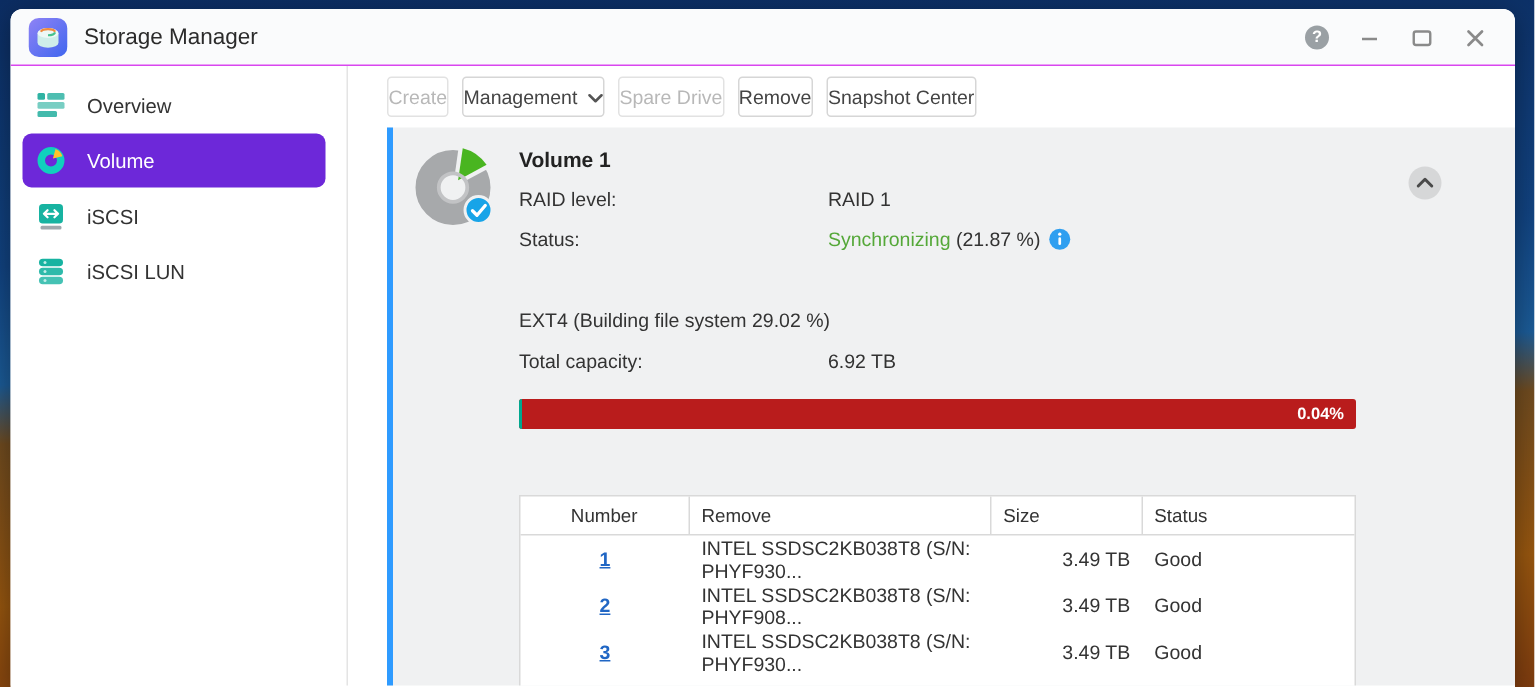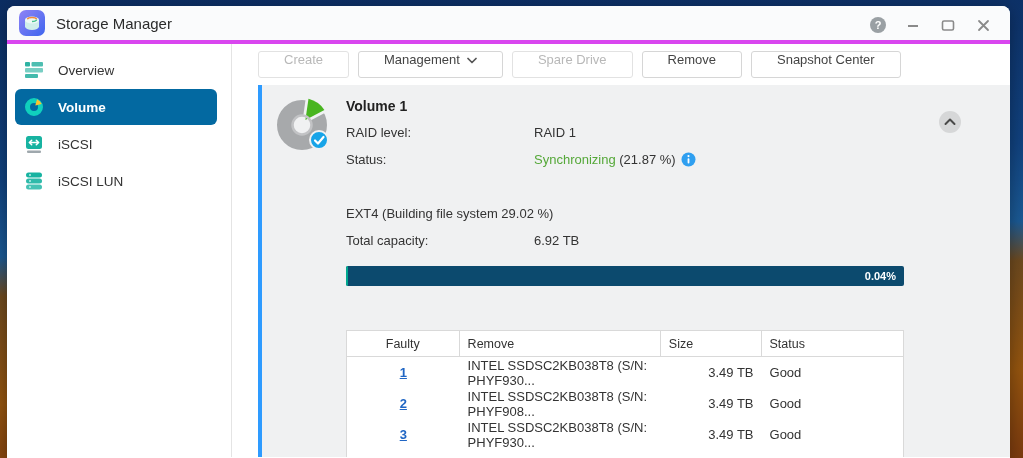--- a/index.html
+++ b/index.html
@@ -6,64 +6,64 @@
   html,body { width:1023px; height:458px; overflow:hidden; }
   body { font-family:"Liberation Sans","DejaVu Sans",sans-serif; }
 
   .desktop { position:relative; width:1023px; height:458px;
     background:linear-gradient(178deg,#0c2d62 0%,#11427f 36%,#1b5a95 52%,#6e4a1f 60%,#95550f 82%,#7c3b0f 100%); }
 
   .window { position:absolute; left:7px; top:6px; width:1003px; height:452px;
     background:#fff; border-radius:8px 8px 0 0; box-shadow:0 4px 18px rgba(0,0,0,.35); overflow:hidden; }
 
   
-  .titlebar { position:relative; height:38px; background:#fafbfc; border-bottom:4px solid #d946ef;
+  .titlebar { position:relative; height:38px; background:#fafbfc; border-bottom:1px solid #d946ef;
     display:flex; align-items:center; padding:0 12px; }
   .app-icon { width:26px; height:26px; flex:0 0 26px; }
   .win-title { margin-left:11px; font-size:15px; color:#2b2b2b; }
   .win-controls { position:absolute; right:18px; top:0; height:38px; display:flex; align-items:center; gap:17px; }
   .wc { width:18px; height:18px; display:flex; align-items:center; justify-content:center; cursor:default; }
   .help-circle { width:16px; height:16px; border-radius:50%; background:#9aa0a4; color:#fff;
     font-size:11px; font-weight:bold; display:flex; align-items:center; justify-content:center; }
 
   
   .wbody { display:flex; height:413px; }
   .sidebar { width:225px; background:#fff; border-right:1px solid #e4e4e4; padding-top:8px; }
   .sb-item { height:36px; margin:0 14px 1px 8px; border-radius:6px; display:flex; align-items:center;
     padding-left:8px; cursor:pointer; }
   .sb-item .sb-icon { width:22px; height:22px; flex:0 0 22px; }
   .sb-item .sb-label { margin-left:13px; font-size:13.5px; color:#333; }
-  .sb-item.selected { background:#0369a1;font-weight:bold; }
+  .sb-item.selected { background:#6d28d9; }
   .sb-item.selected .sb-label { color:#fff; }
 
   .main { position:relative; flex:1; background:#fff; }
 
   
   .toolbar { height:41px; display:flex; align-items:center; gap:9px; padding-left:26px; }
-  .tb-btn { height:27px; padding:0 25px; background:#fff; border:1px solid #d6d6d6; border-radius:3px;
-    font-size:13px; color:#444; display:flex; gap:7px; cursor:pointer;
+  .tb-btn { height:27px; padding:0 0; background:#fff; border:1px solid #d6d6d6; border-radius:3px;
+    font-size:13px; color:#444; display:flex; align-items:center; gap:7px; cursor:pointer;
     font-family:inherit; }
   .tb-btn.disabled { color:#b8b8b8; border-color:#e2e2e2; cursor:default; }
 
   
   .panel { position:absolute; left:26px; right:0; top:41px; bottom:0;
     background:#f0f1f2; border-left:4px solid #2e9bff; }
   .vol-icon { position:absolute; left:14px; top:12px; width:56px; height:56px; }
   .panel-title { position:absolute; left:84px; top:13px; font-size:14px; font-weight:bold; color:#222; }
   .collapse-btn { position:absolute; right:48px; top:25px; width:24px; height:24px; border:none;
     background:transparent; padding:0; cursor:pointer; }
 
   .details { position:absolute; left:84px; top:34px; }
-  .d-row { height:27px; display:flex; align-items:center; font-size:13px; color:#333; }
+  .d-row { height:27px; display:flex; align-items:center; font-size:13px; color:#333;gap:18px; }
   .d-label { width:188px; }
   .d-value .green { color:#55a839;text-align:right; }
   .d-info { display:inline-block; width:15px; height:15px; vertical-align:-3px; margin-left:5px; }
 
   .pbar { position:absolute; left:84px; top:181px; width:558px; height:20px;
-    background:#0c4a6e; border-radius:2px; }
+    background:#b91c1c; border-radius:2px; }
   .pbar-fill { position:absolute; left:0; top:0; bottom:0; width:2px; background:#00a88f; border-radius:2px 0 0 2px; }
   .pbar-label { position:absolute; right:8px; top:0; line-height:20px; color:#fff;
     font-size:11px; font-weight:bold; }
 
   .legend { position:absolute; left:84px; top:210px; width:558px; height:16px; }
   .lg-item { position:absolute; display:flex; align-items:center; gap:9px; font-size:13px; color:#333; }
   .lg-used { left:110px; } .lg-free { left:278px; }
   .swatch { width:14px; height:14px; }
 
   .tbl { position:absolute; left:84px; top:245px; width:558px; bottom:0;
@@ -234,21 +234,21 @@
             </div>
 
           <div class="pbar">
             <div class="pbar-fill"></div>
             <span class="pbar-label">0.04%</span>
           </div>
 
 
           <div class="tbl">
             <div class="tbl-head">
-                <div class="c center" style="width: 113px;">Faulty</div>
+                <div class="c center" style="width: 113px;">Number</div>
                 <div class="c" style="width: 202px;">Remove</div>
                 <div class="c" style="width: 101px;">Size</div>
                 <div class="c" style="width: 142px;">Status</div>
               </div>
             <div>
                 <div class="tbl-row">
                   <div class="c center" style="width: 113px;">
                     <span class="num-link" style="color: rgb(32, 102, 196);">1</span>
                   </div>
                   <div class="c" style="width: 202px;">INTEL SSDSC2KB038T8 (S/N: PHYF930...</div>

